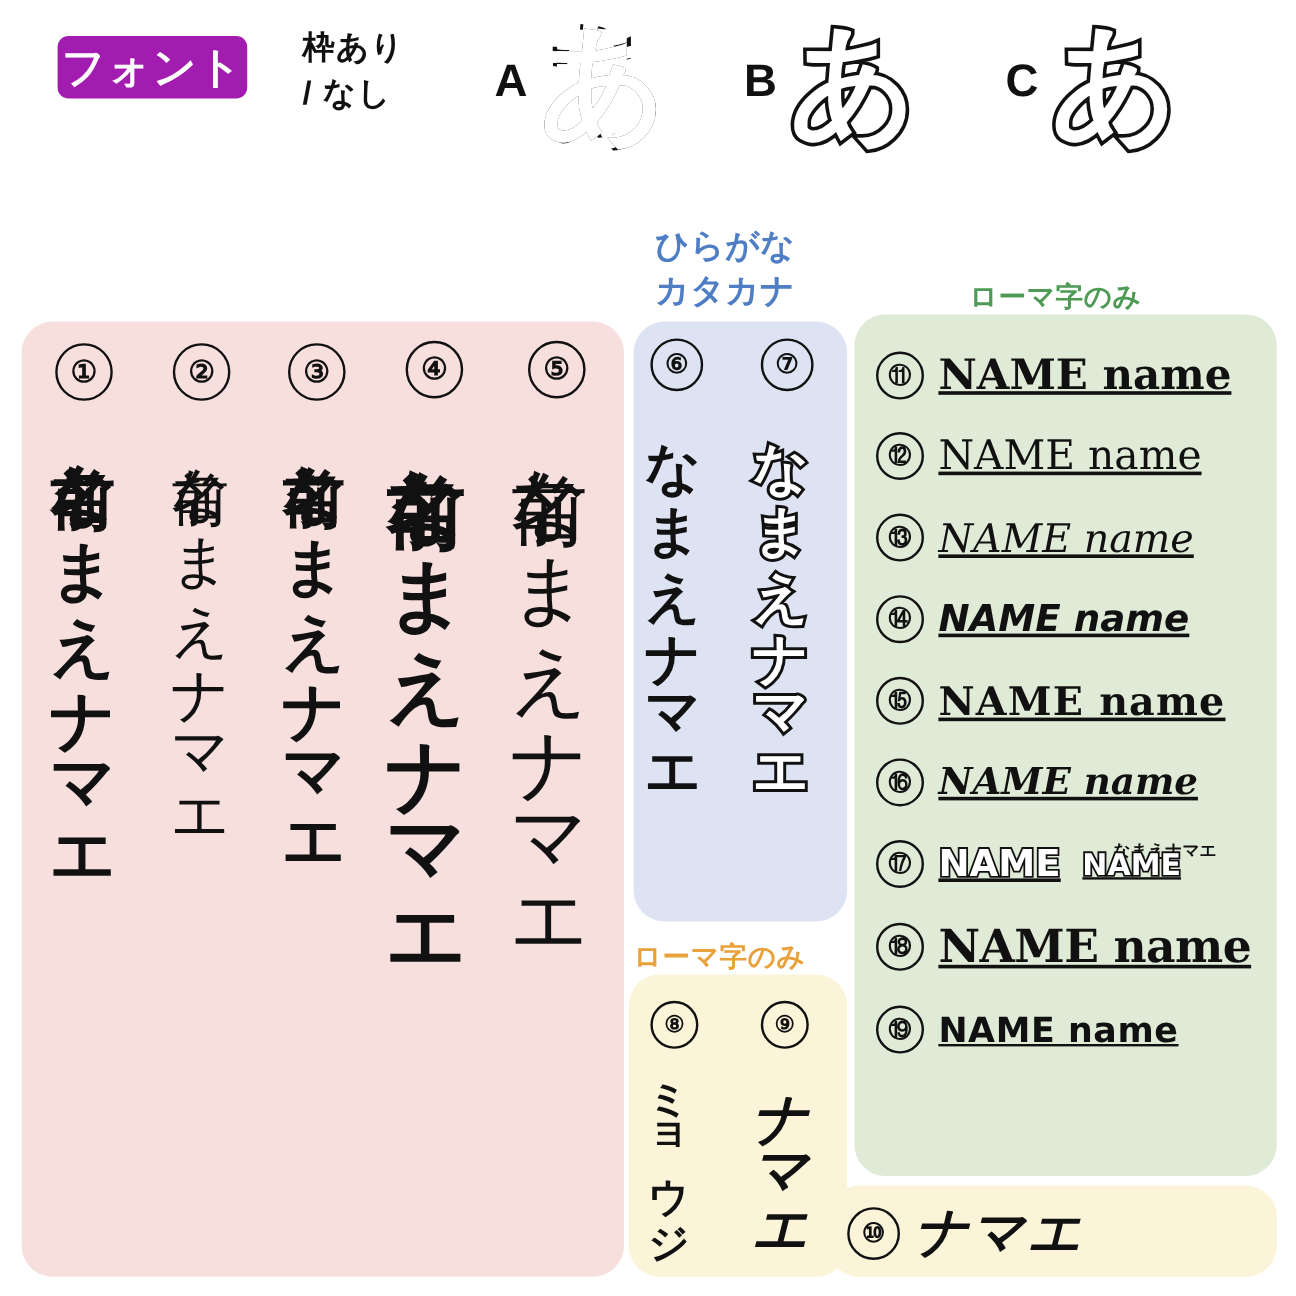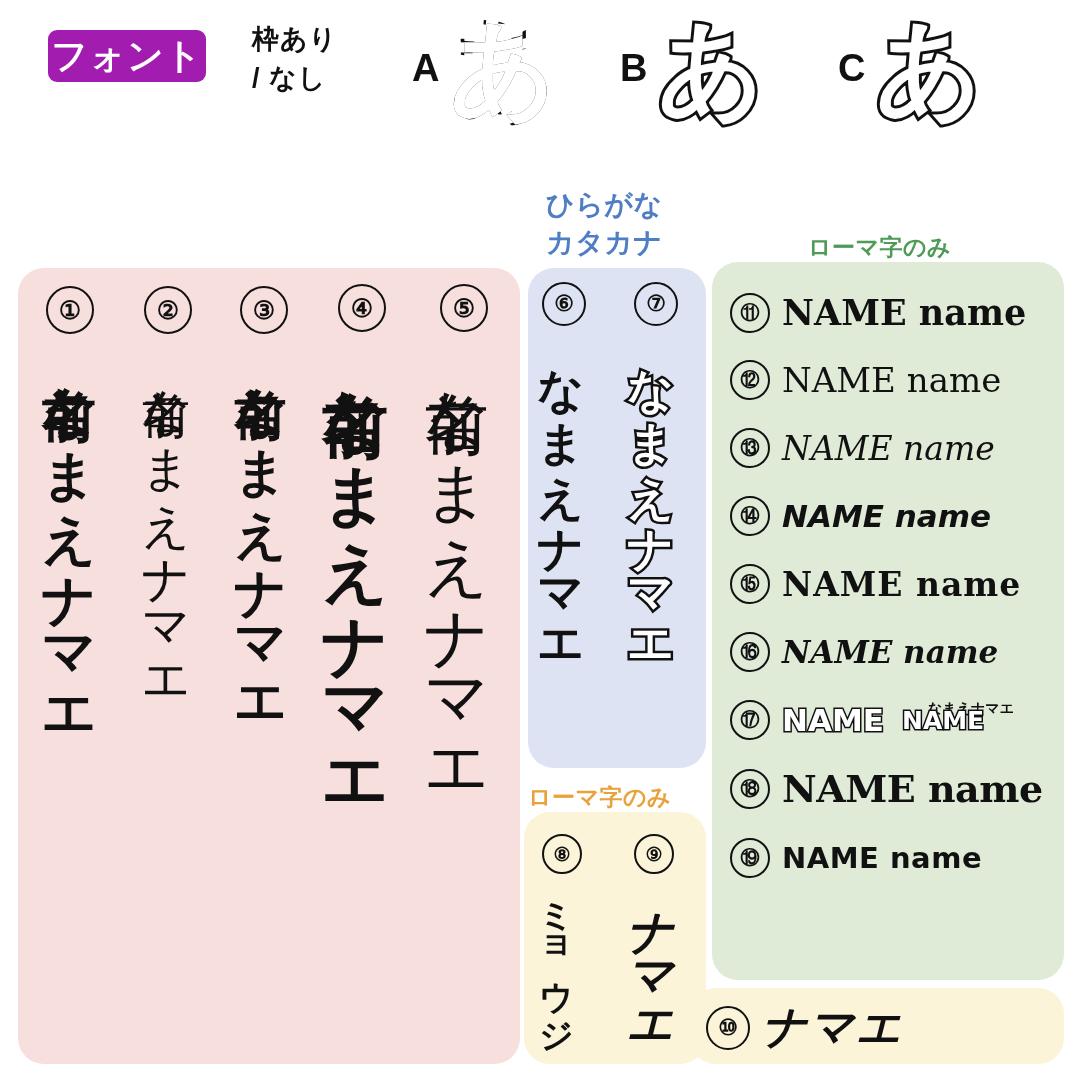--- a/index.html
+++ b/index.html
@@ -197,20 +197,21 @@
   
   .rrow {
     position: absolute;
     display: flex;
     align-items: center;
   }
   .rtxt {
     margin-left: 12px;
     color: #111111;
     white-space: nowrap;
+    text-decoration: underline;
   }
   .r11 { font-size: 35px; font-weight: bold; font-family: "DejaVu Serif", serif; }
   .r12 { font-size: 34px; font-weight: normal; font-family: "DejaVu Serif", serif; }
   .r13 { font-size: 33px; font-style: italic; font-family: "DejaVu Serif", serif; }
   .r14 { font-size: 31px; font-style: italic; font-weight: bold; font-family: "DejaVu Sans", sans-serif; }
   .r15 { font-size: 33px; font-weight: bold; font-family: "DejaVu Serif", serif; letter-spacing: 1px; }
   .r16 { font-size: 31px; font-weight: bold; font-style: italic; font-family: "DejaVu Serif", serif; }
   .r17 {
     font-size: 31px; font-weight: bold; font-family: "DejaVu Sans", sans-serif;
     color: #ffffff; -webkit-text-stroke: 3px #111111; paint-order: stroke fill;

